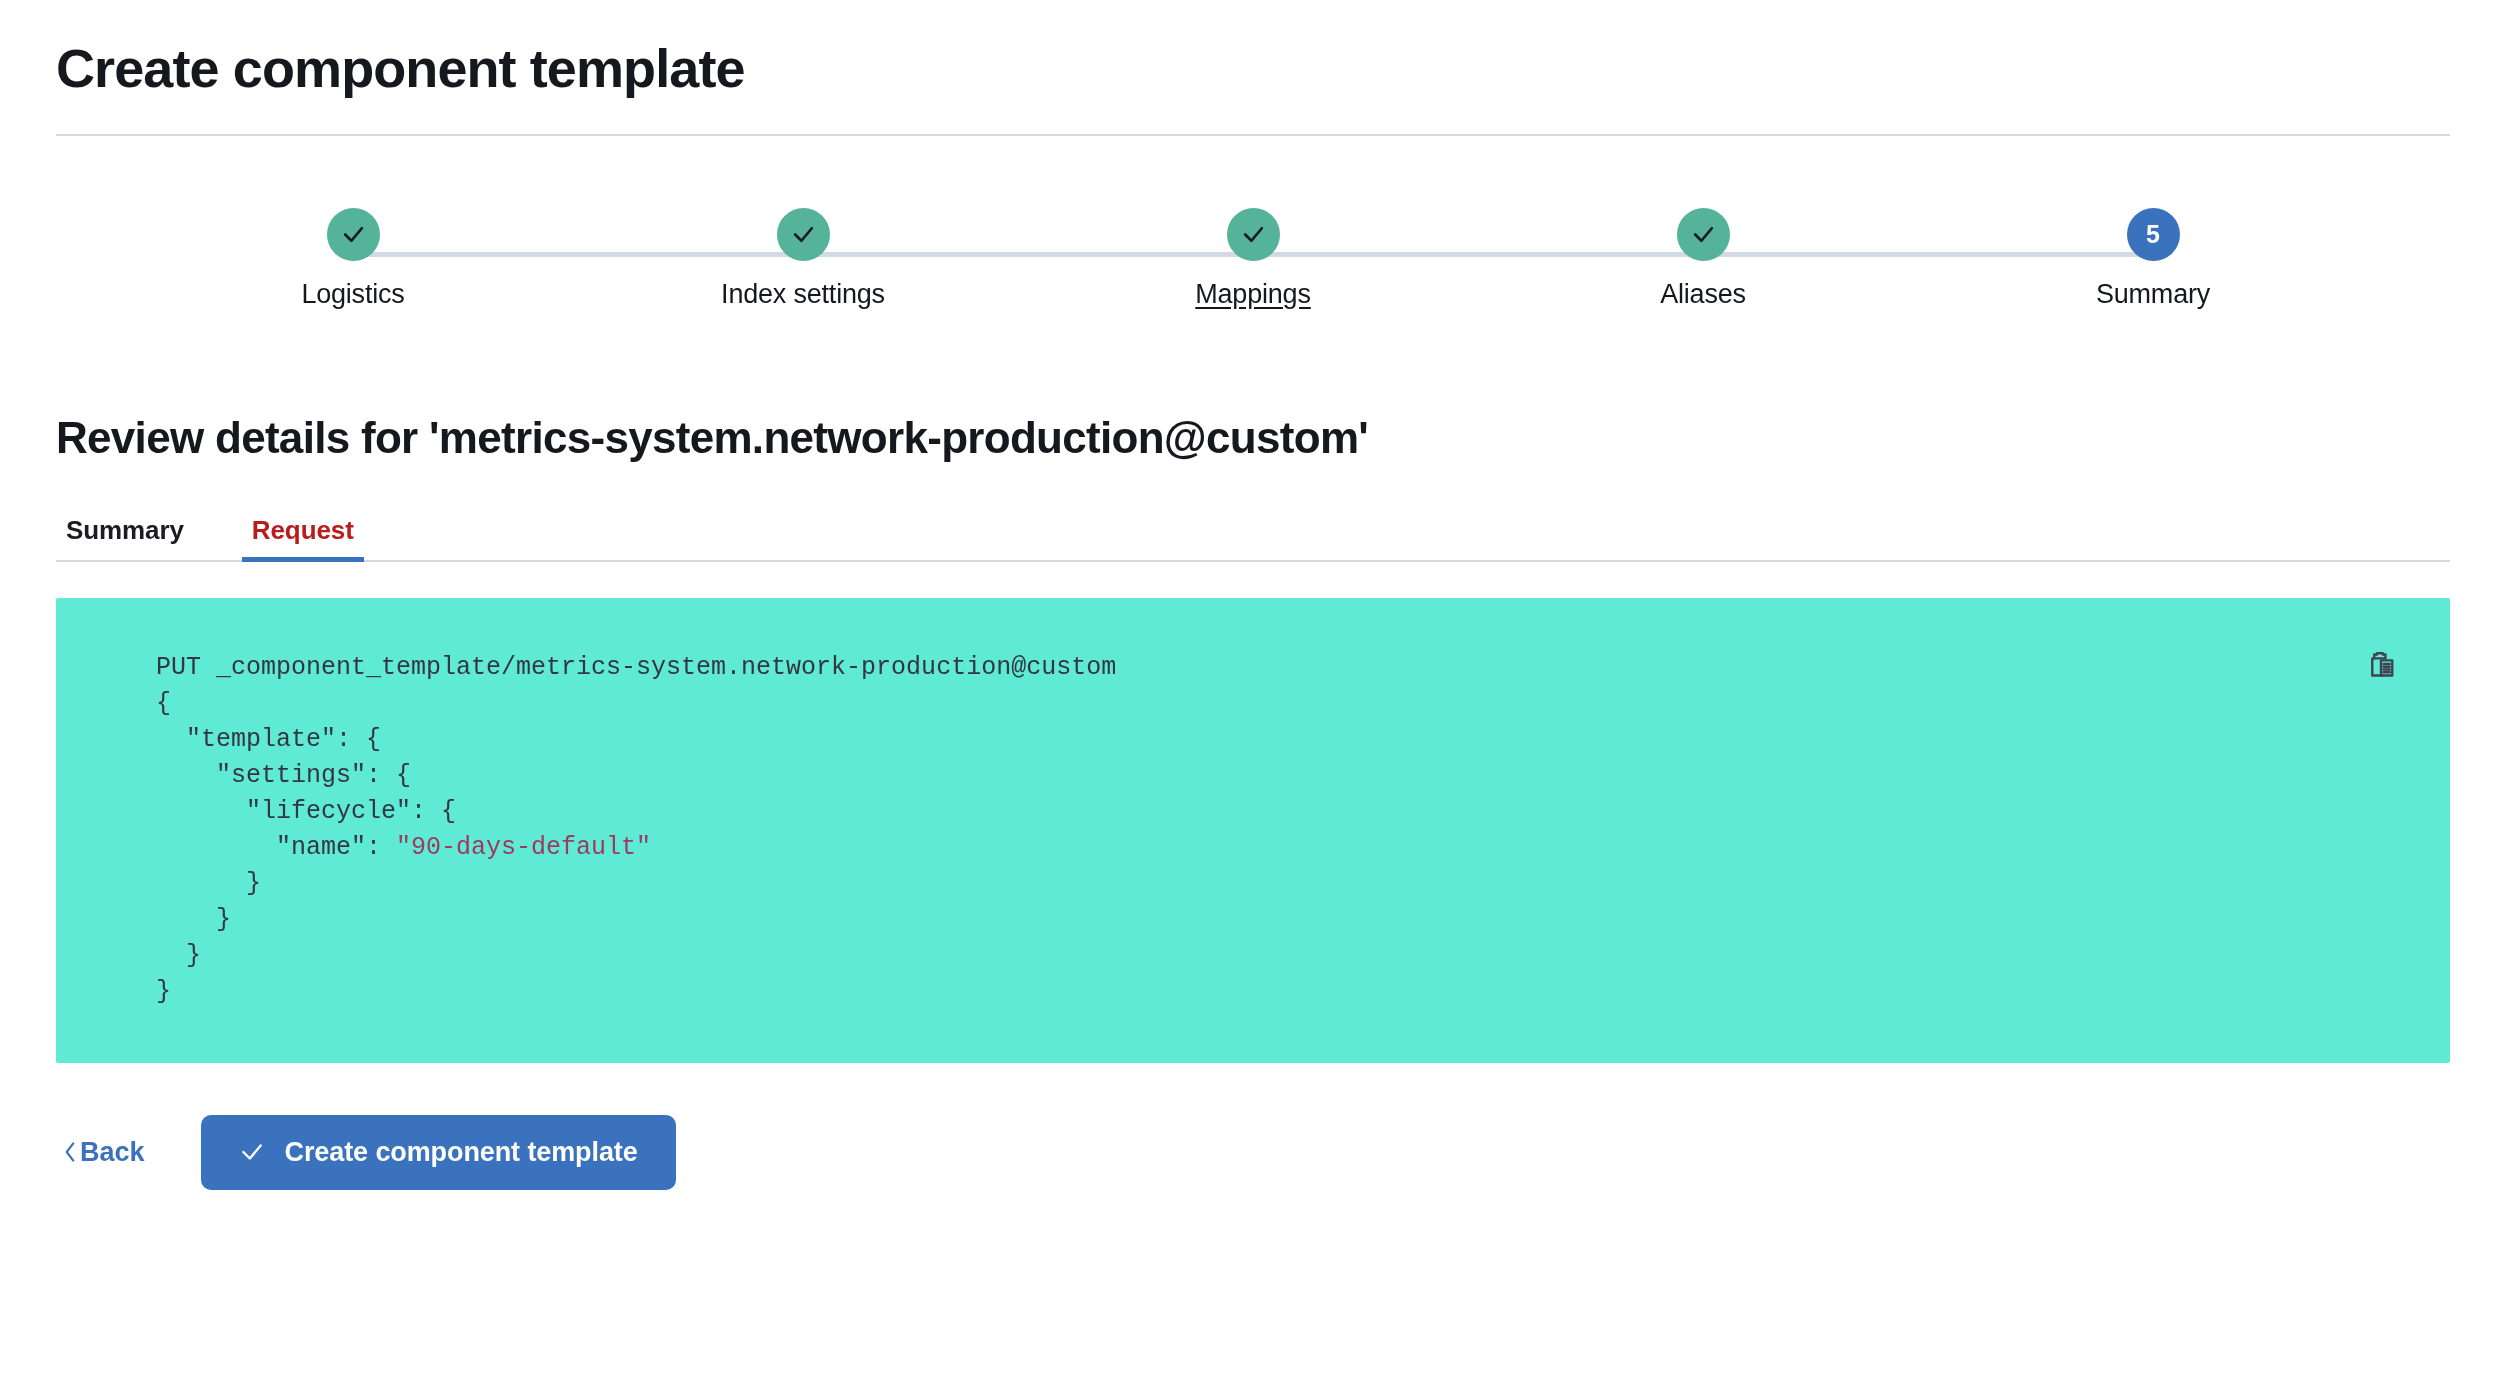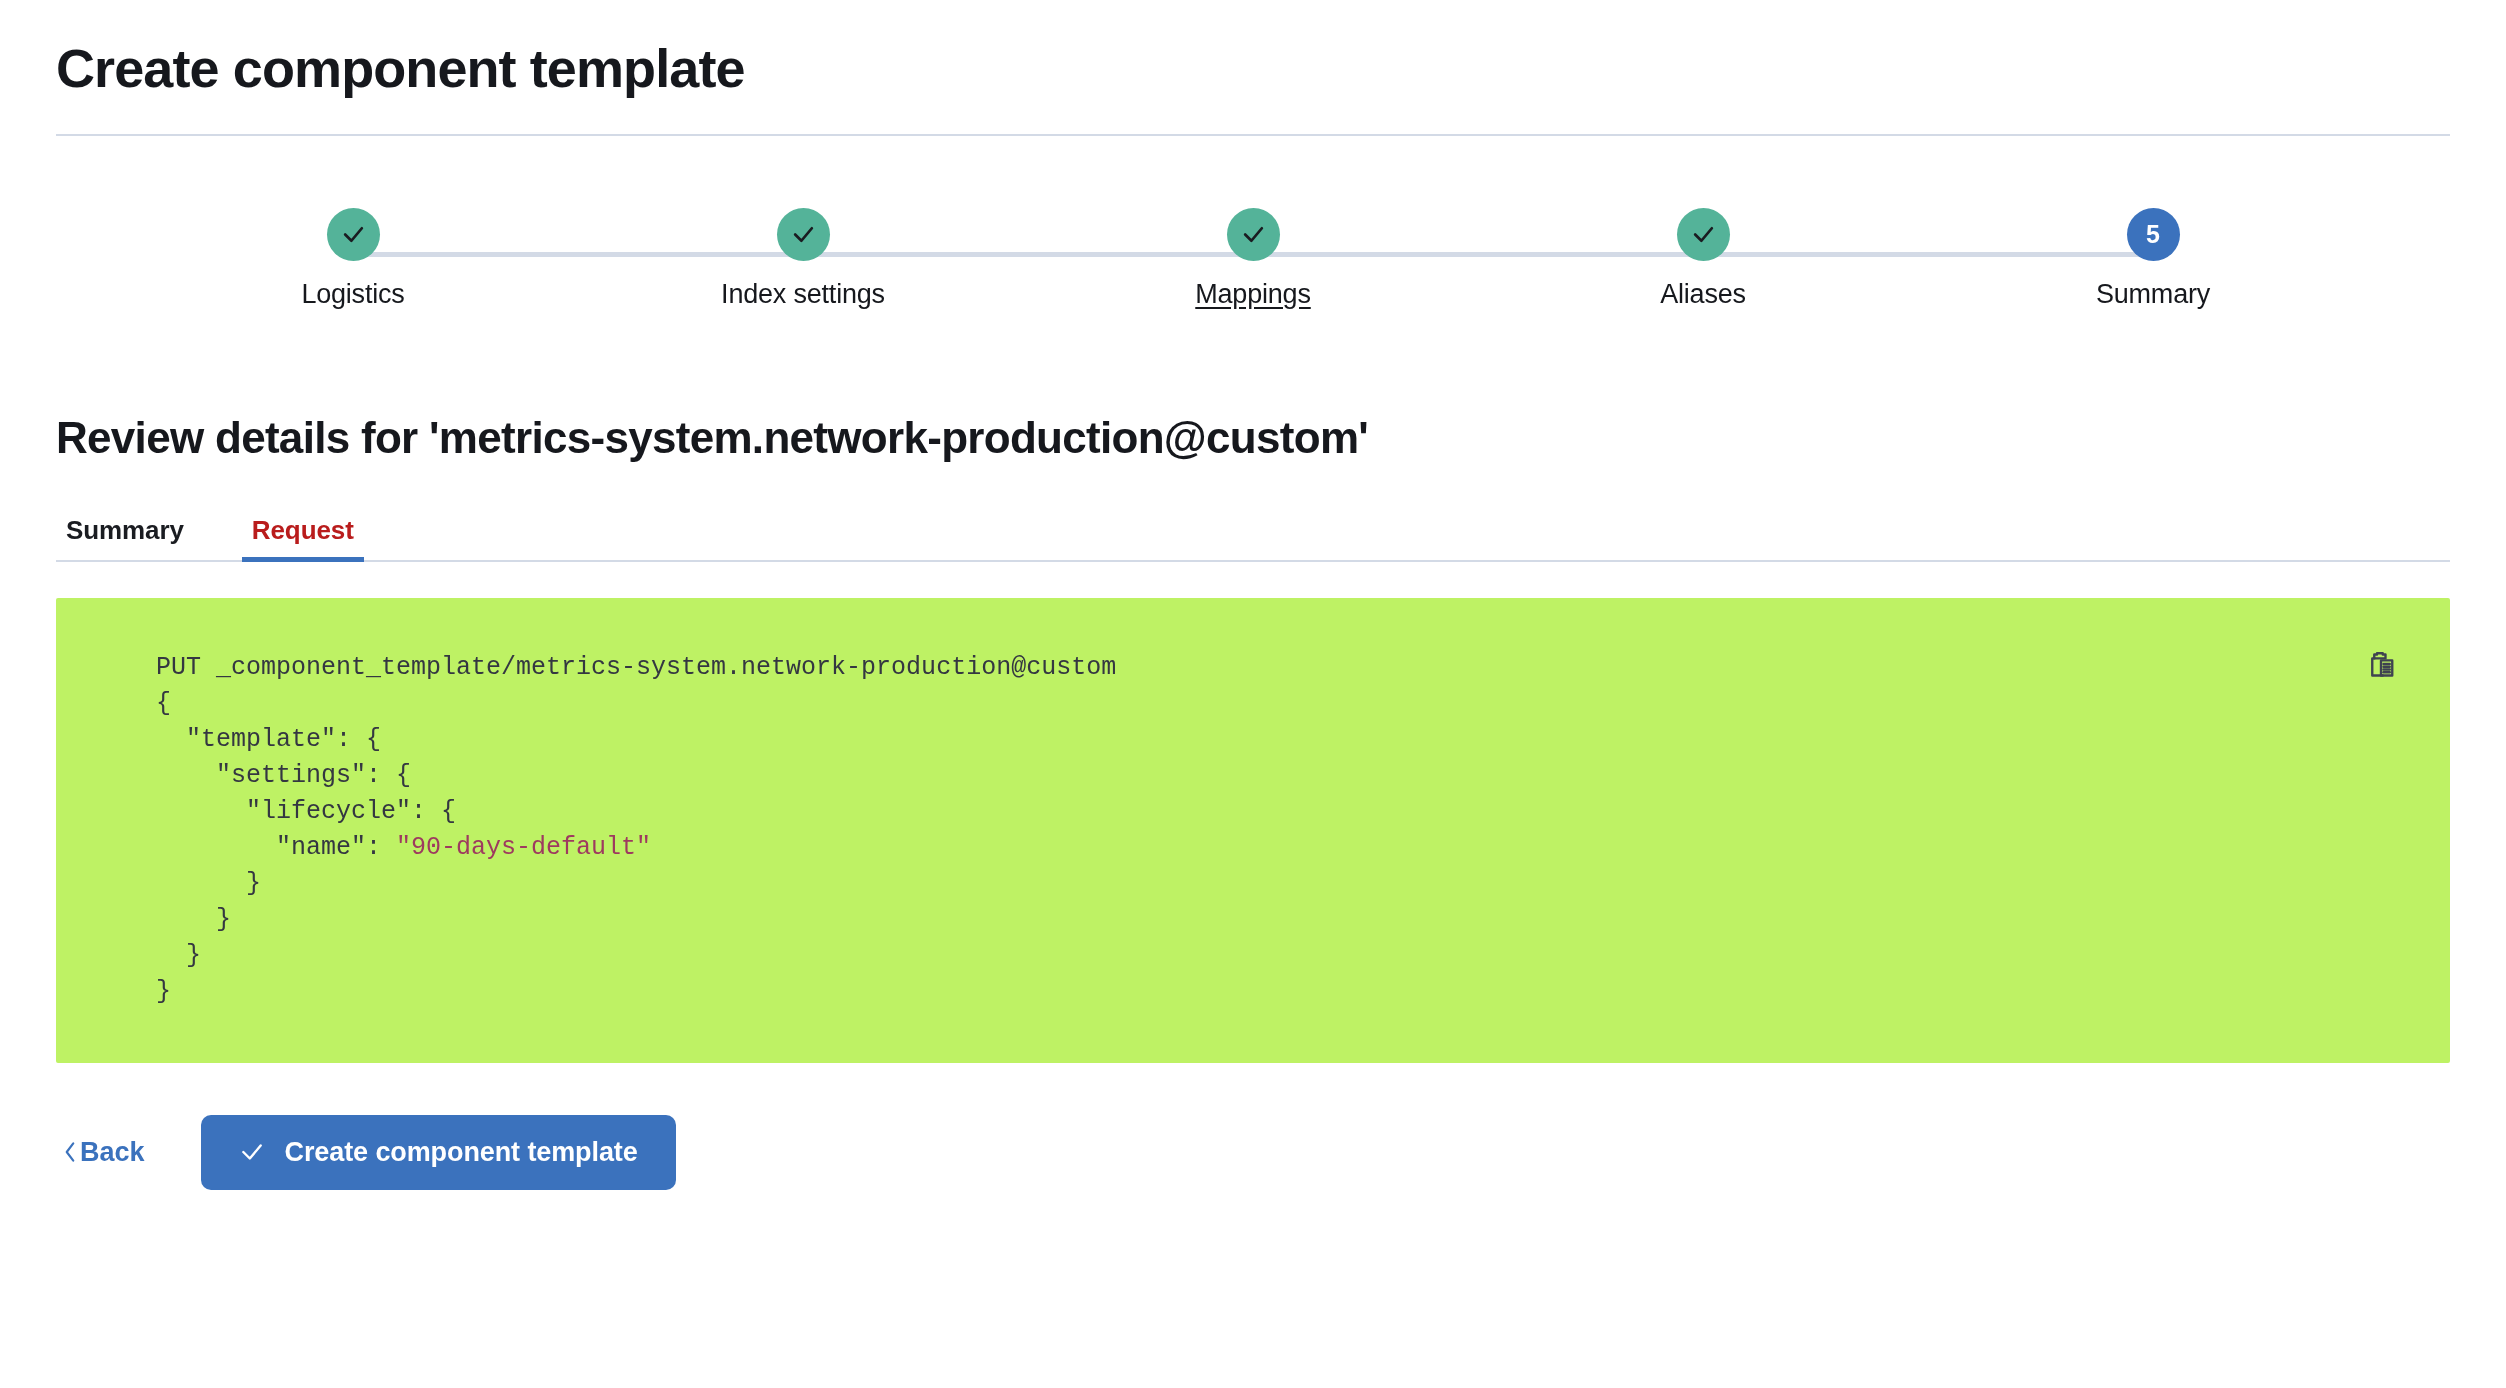--- a/index.html
+++ b/index.html
@@ -158,21 +158,21 @@
     margin-top: 40px;
     font-size: 28px;
     color: #1A1C21;
     line-height: 1.35;
   }
 
   
   .code-panel {
     position: relative;
     margin-top: 36px;
-    background: #bef264;
+    background: #5eead4;
     border-radius: 2px;
     height: 465px;
     padding: 52px 64px 40px 100px;
   }
 
   .code-text {
     font-family: "Liberation Mono", "DejaVu Sans Mono", monospace;
     font-size: 25px;
     line-height: 36px;
     color: #343741;

